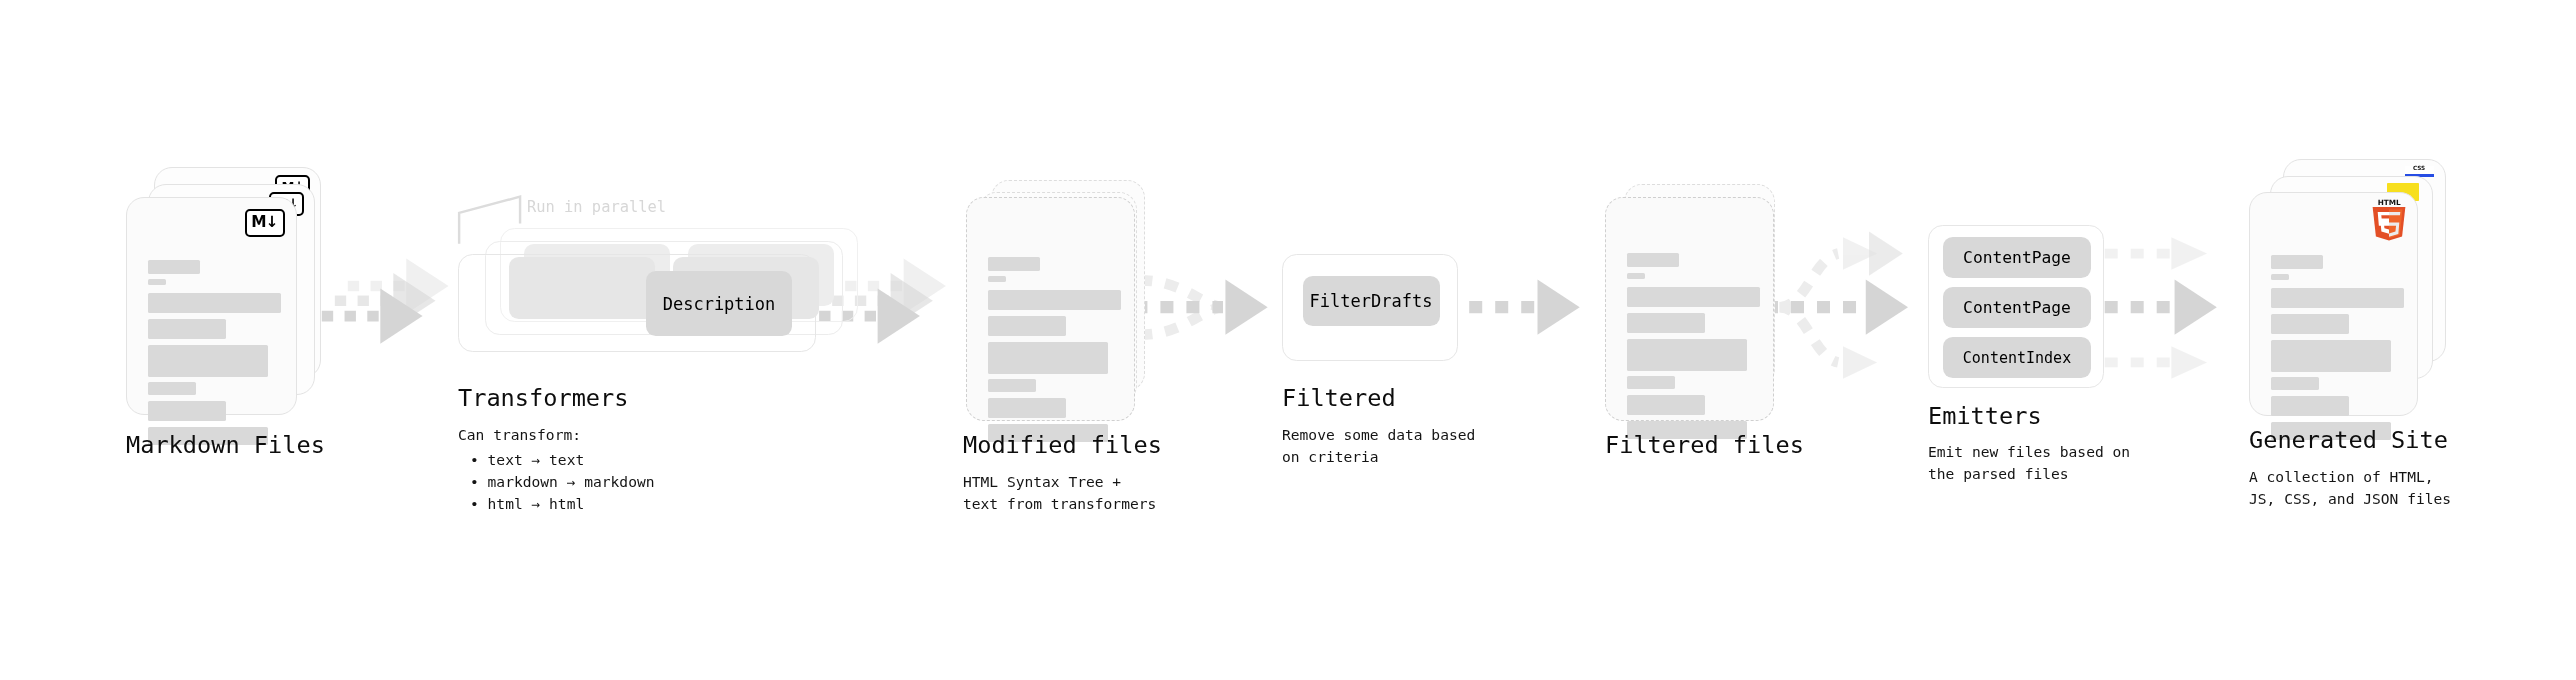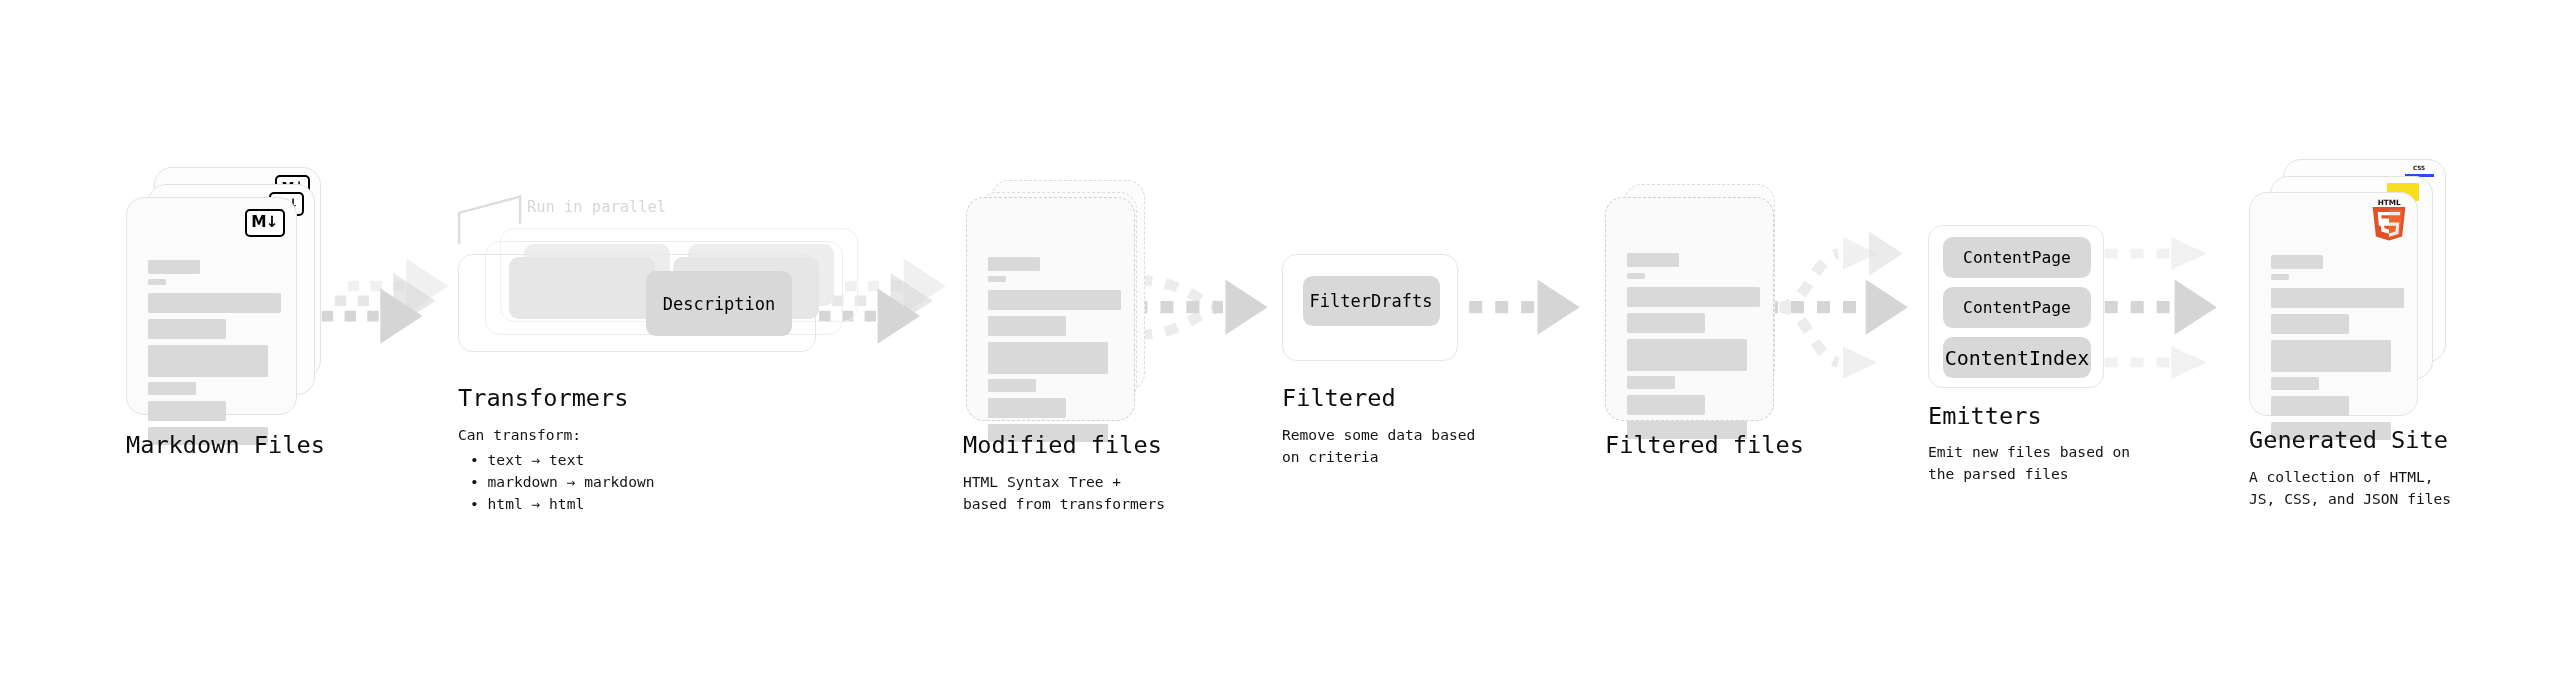--- a/index.html
+++ b/index.html
@@ -271,21 +271,21 @@
       <div class="skel" style="left:21px;top:92px;width:133px;height:20.3px;"></div>
       <div class="skel" style="left:21px;top:118px;width:78px;height:20.3px;"></div>
       <div class="skel" style="left:21px;top:144px;width:120px;height:32px;"></div>
       <div class="skel" style="left:21px;top:181px;width:48px;height:13px;"></div>
       <div class="skel" style="left:21px;top:200px;width:78px;height:20.3px;"></div>
       <div class="skel" style="left:21px;top:226px;width:120px;height:18px;"></div>
     </div>
 
     <div class="cap-title" style="left:963px;top:431px;">Modified files</div>
     <div class="cap-sub" style="left:963px;top:471px;">HTML Syntax Tree +</div>
-    <div class="cap-sub" style="left:963px;top:493px;">based from transformers</div>
+    <div class="cap-sub" style="left:963px;top:493px;">text from transformers</div>
   </div>
 
   <div>
     <div class="groupbox" style="left:1282px;top:254px;width:176px;height:107px;">
       <div class="pill" style="left:19.5px;top:21px;width:137px;height:50px;">FilterDrafts</div>
     </div>
 
     <div class="cap-title" style="left:1282px;top:384px;">Filtered</div>
     <div class="cap-sub" style="left:1282px;top:424px;">Remove some data based</div>
     <div class="cap-sub" style="left:1282px;top:446px;">on criteria</div>
@@ -306,21 +306,21 @@
       <div class="skel" style="left:21px;top:223px;width:120px;height:18px;"></div>
     </div>
 
     <div class="cap-title" style="left:1605px;top:431px;">Filtered files</div>
   </div>
 
   <div>
     <div class="groupbox" style="left:1928px;top:225px;width:176px;height:163px;">
       <div class="pill" style="left:14px;top:11.4px;width:148px;height:41px;font-size:16.3px;">ContentPage</div>
       <div class="pill" style="left:14px;top:61px;width:148px;height:41px;font-size:16.3px;">ContentPage</div>
-      <div class="pill" style="left:14px;top:111px;width:148px;height:41px;font-size:20px;">ContentIndex</div>
+      <div class="pill" style="left:14px;top:111px;width:148px;height:41px;font-size:15px;">ContentIndex</div>
     </div>
 
     <div class="cap-title" style="left:1928px;top:402px;">Emitters</div>
     <div class="cap-sub" style="left:1928px;top:441px;">Emit new files based on</div>
     <div class="cap-sub" style="left:1928px;top:463px;">the parsed files</div>
   </div>
 
   <div>
 
     <div class="doc ghost" style="left:2283px;top:159px;width:163px;height:203px;">

